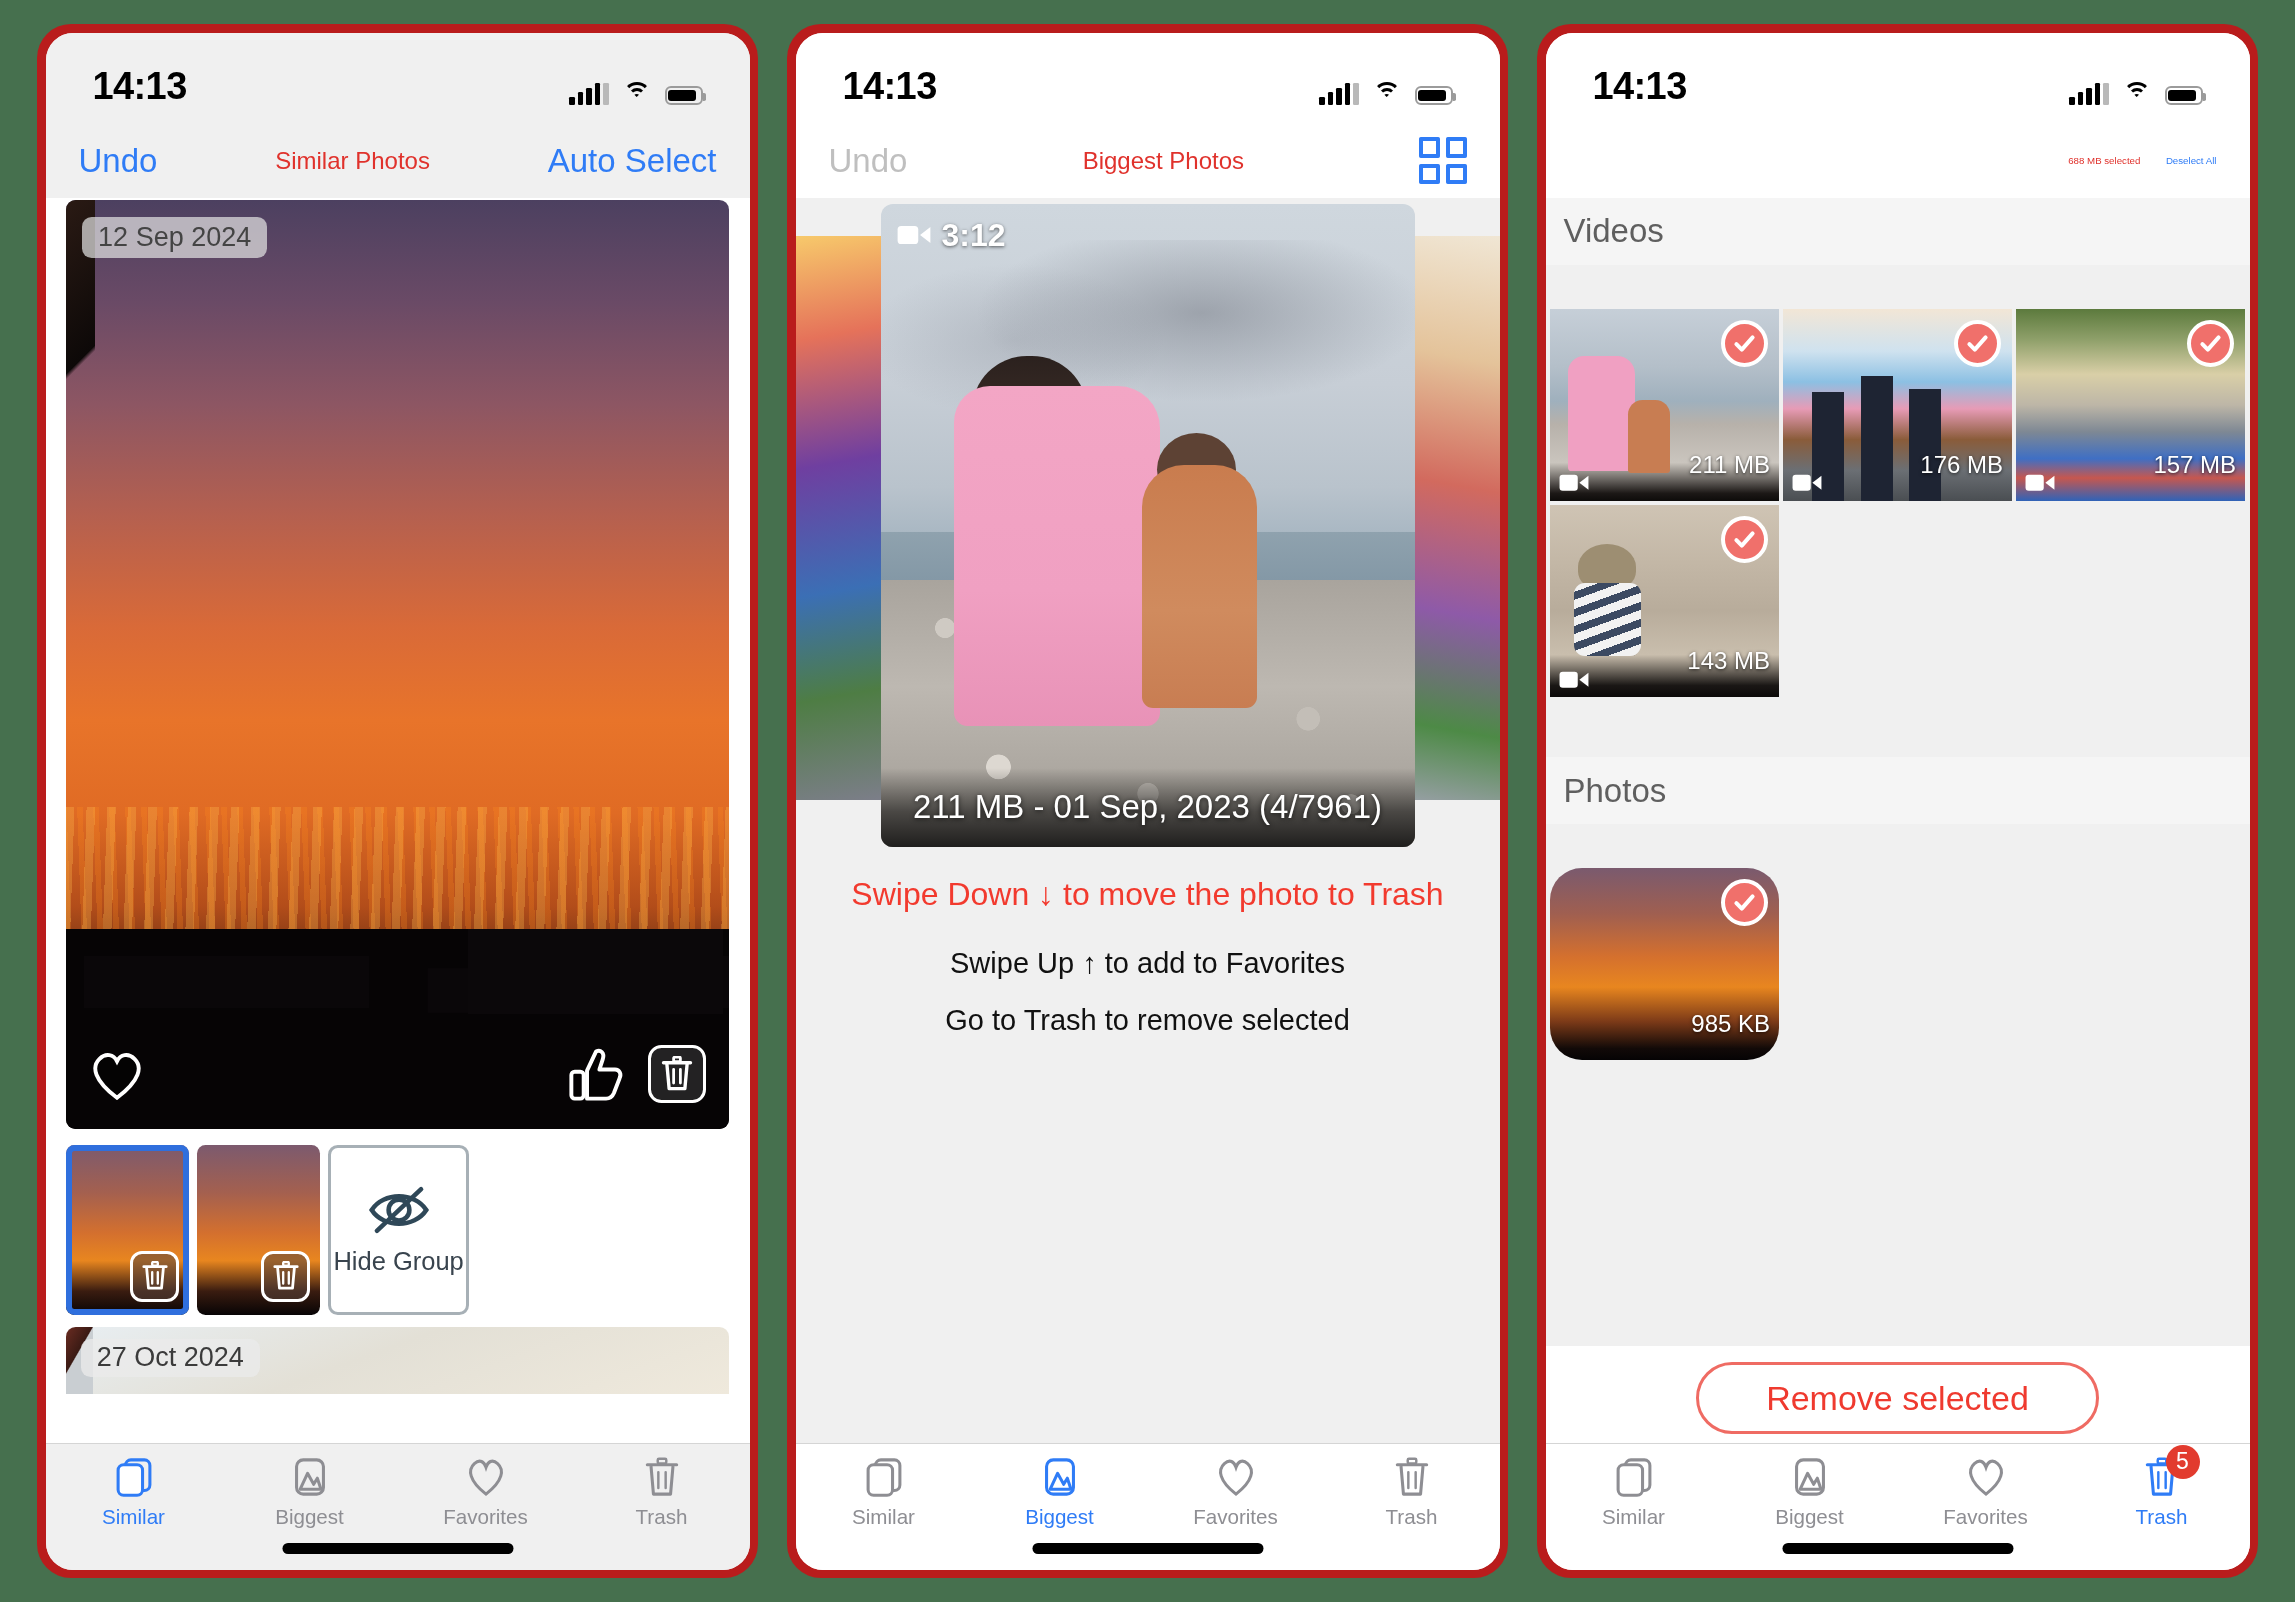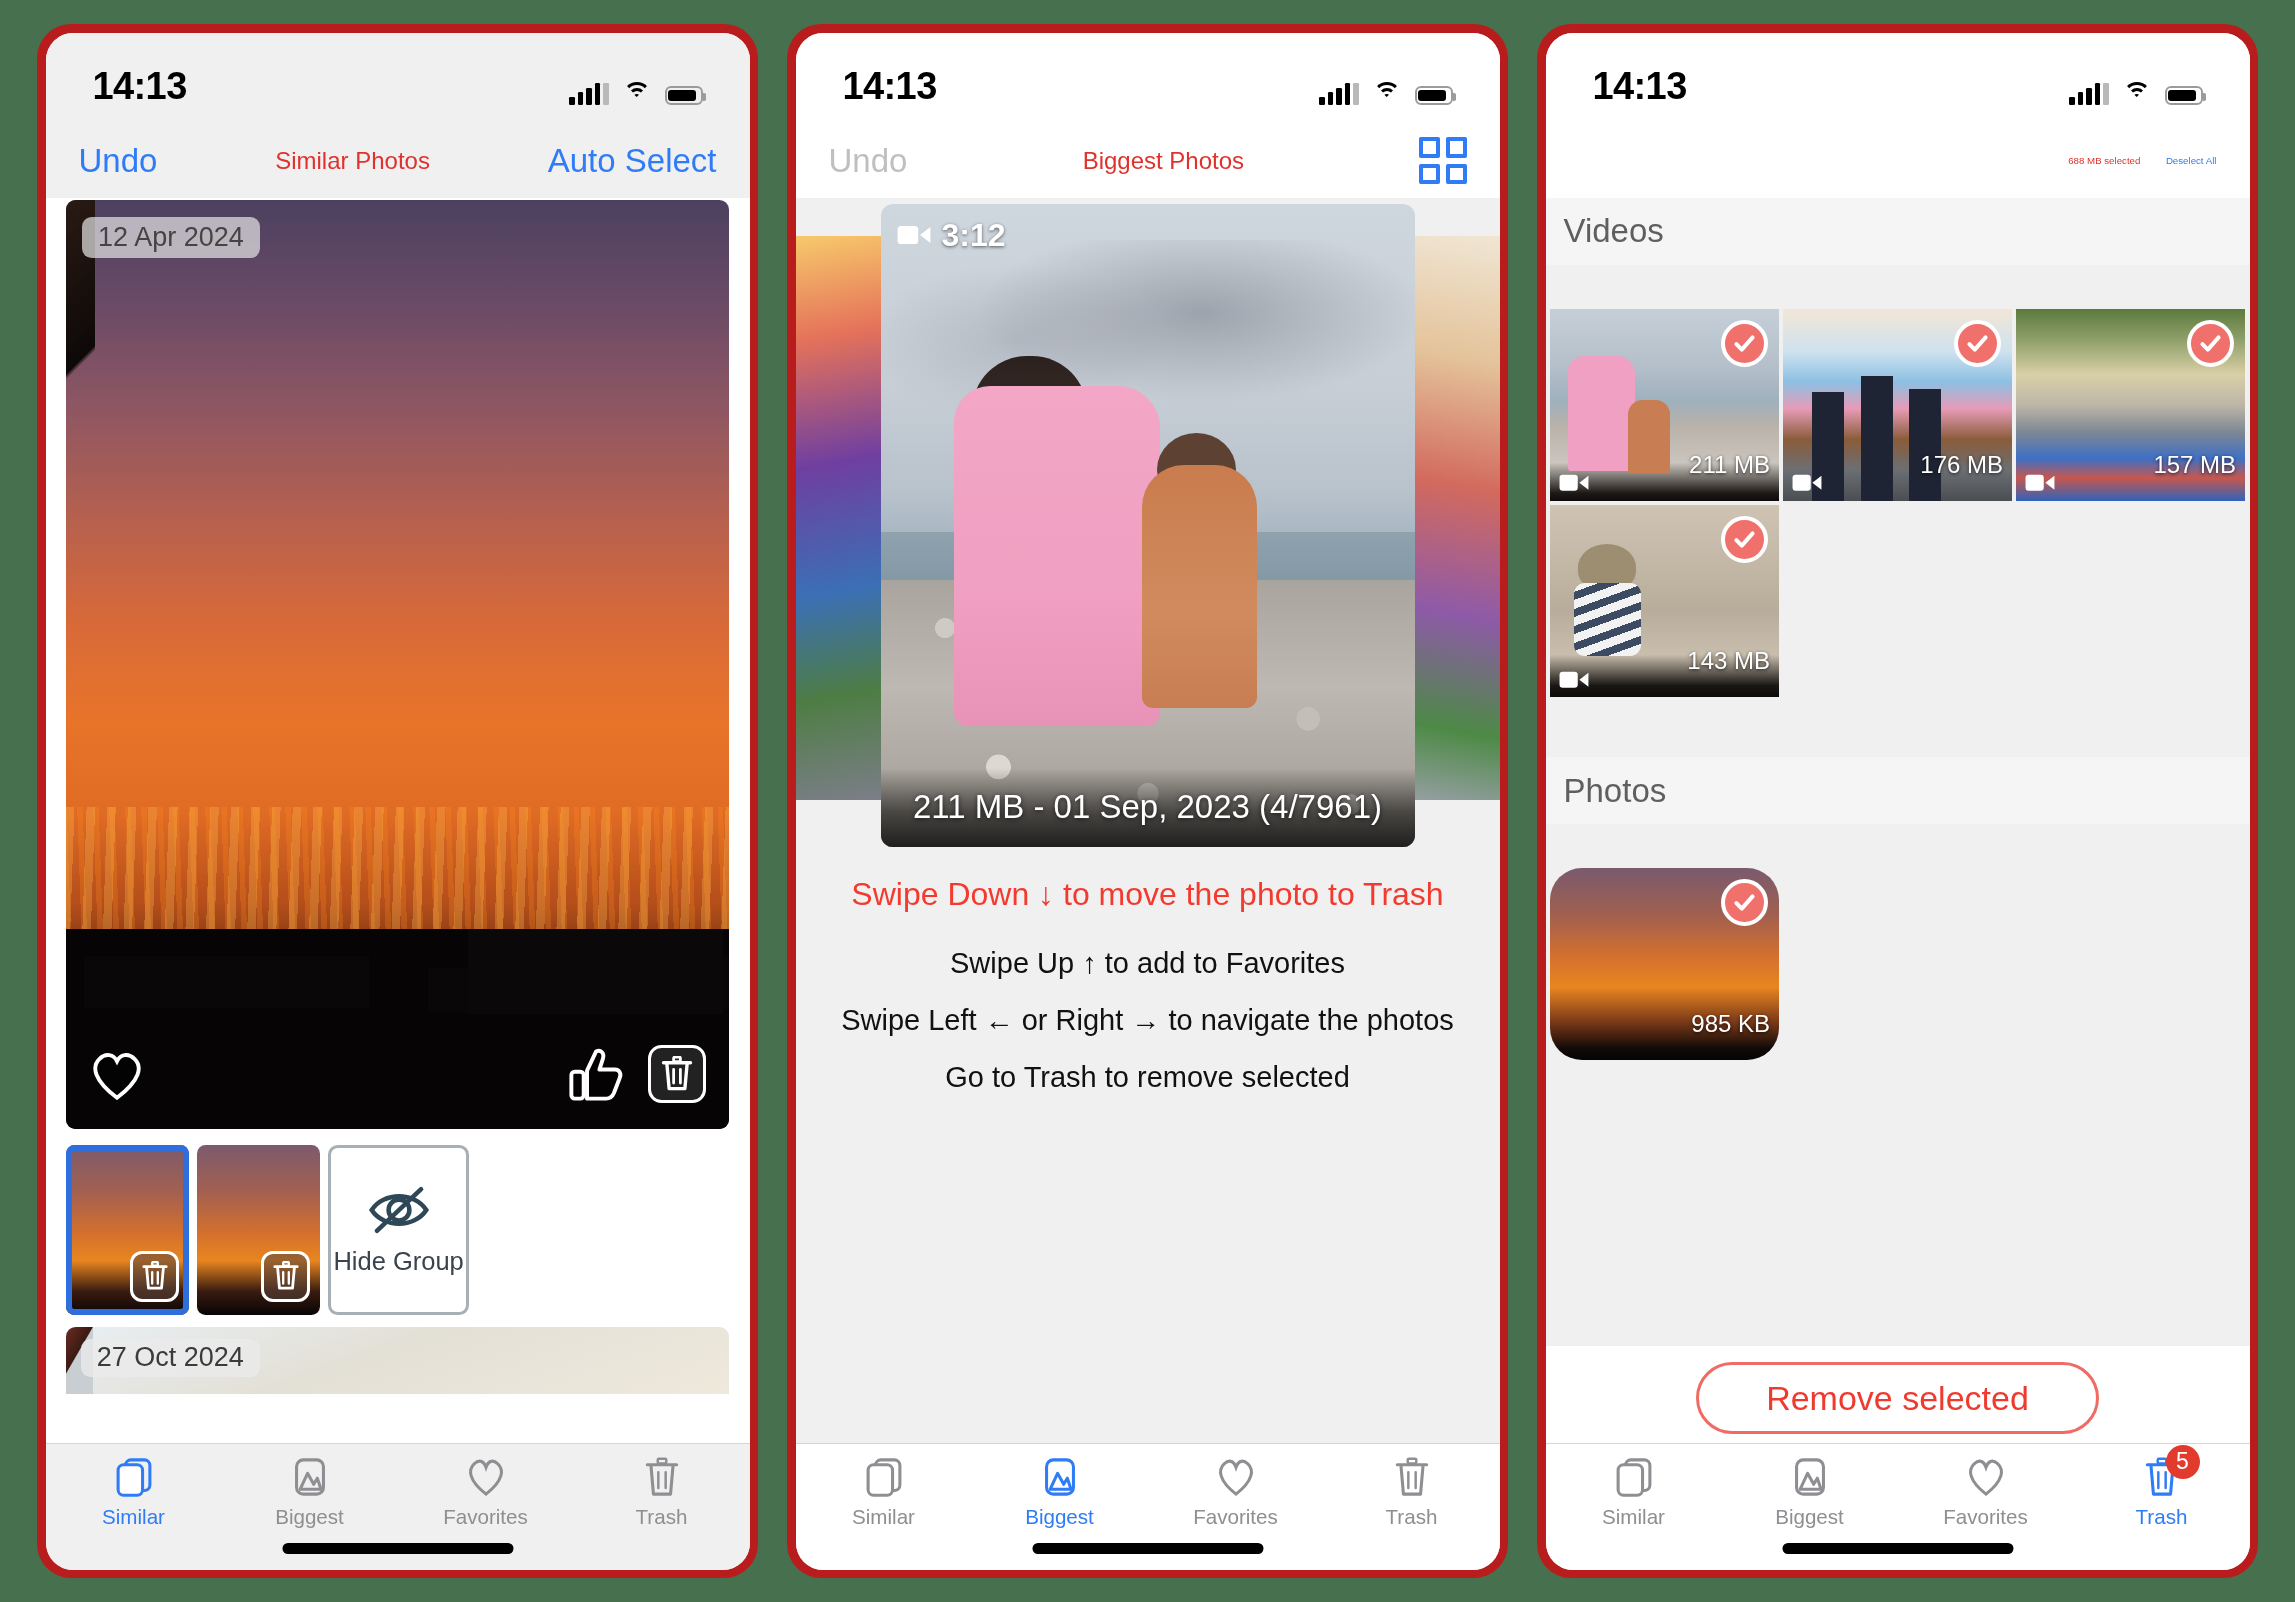--- a/index.html
+++ b/index.html
@@ -310,21 +310,21 @@
         <div class="nav-center red">Similar Photos</div>
         <div class="nav-right blue">Auto Select</div>
       </div>
 
       <div class="body p1-body">
 
         <div class="hero">
           <div class="left-pole"></div>
           <div class="cloudband"></div>
           <div class="skyline"></div>
-          <div class="date-chip">12 Apr 2024</div>
+          <div class="date-chip">12 Sep 2024</div>
 
           <div class="actions">
             <div class="icon-heart">
               <svg viewBox="0 0 100 94" width="56" height="52">
                 <path d="M50 90 C 8 58 4 34 18 20 C 30 8 44 12 50 24 C 56 12 70 8 82 20 C 96 34 92 58 50 90 Z" fill="rgba(0,0,0,0.25)" stroke="#fff" stroke-width="7"></path>
               </svg>
             </div>
             <div class="act-right">
               <div class="icon-thumb">
                 <svg viewBox="0 0 100 100" width="56" height="56">
@@ -487,21 +487,20 @@
               <span>3:12</span>
             </div>
 
             <div class="caption">211 MB - 01 Sep, 2023 (4/7961)</div>
           </div>
         </div>
 
         <div class="swipe-block">
           <div class="swipe-main">Swipe Down ↓ to move the photo to Trash</div>
           <div class="swipe-line">Swipe Up ↑ to add to Favorites</div>
-          <div class="swipe-line">Swipe Left ← or Right → to navigate the photos</div>
           <div class="swipe-line">Go to Trash to remove selected</div>
         </div>
       </div>
 
       <div class="tabbar white">
         <div class="tab">
           <span class="ticon">
             <svg viewBox="0 0 72 72" width="44" height="44">
               <rect x="22" y="8" width="40" height="50" rx="9" fill="none" stroke="#8e8e93" stroke-width="5"></rect>
               <rect x="10" y="16" width="40" height="50" rx="9" fill="#fff" stroke="#8e8e93" stroke-width="5"></rect>

